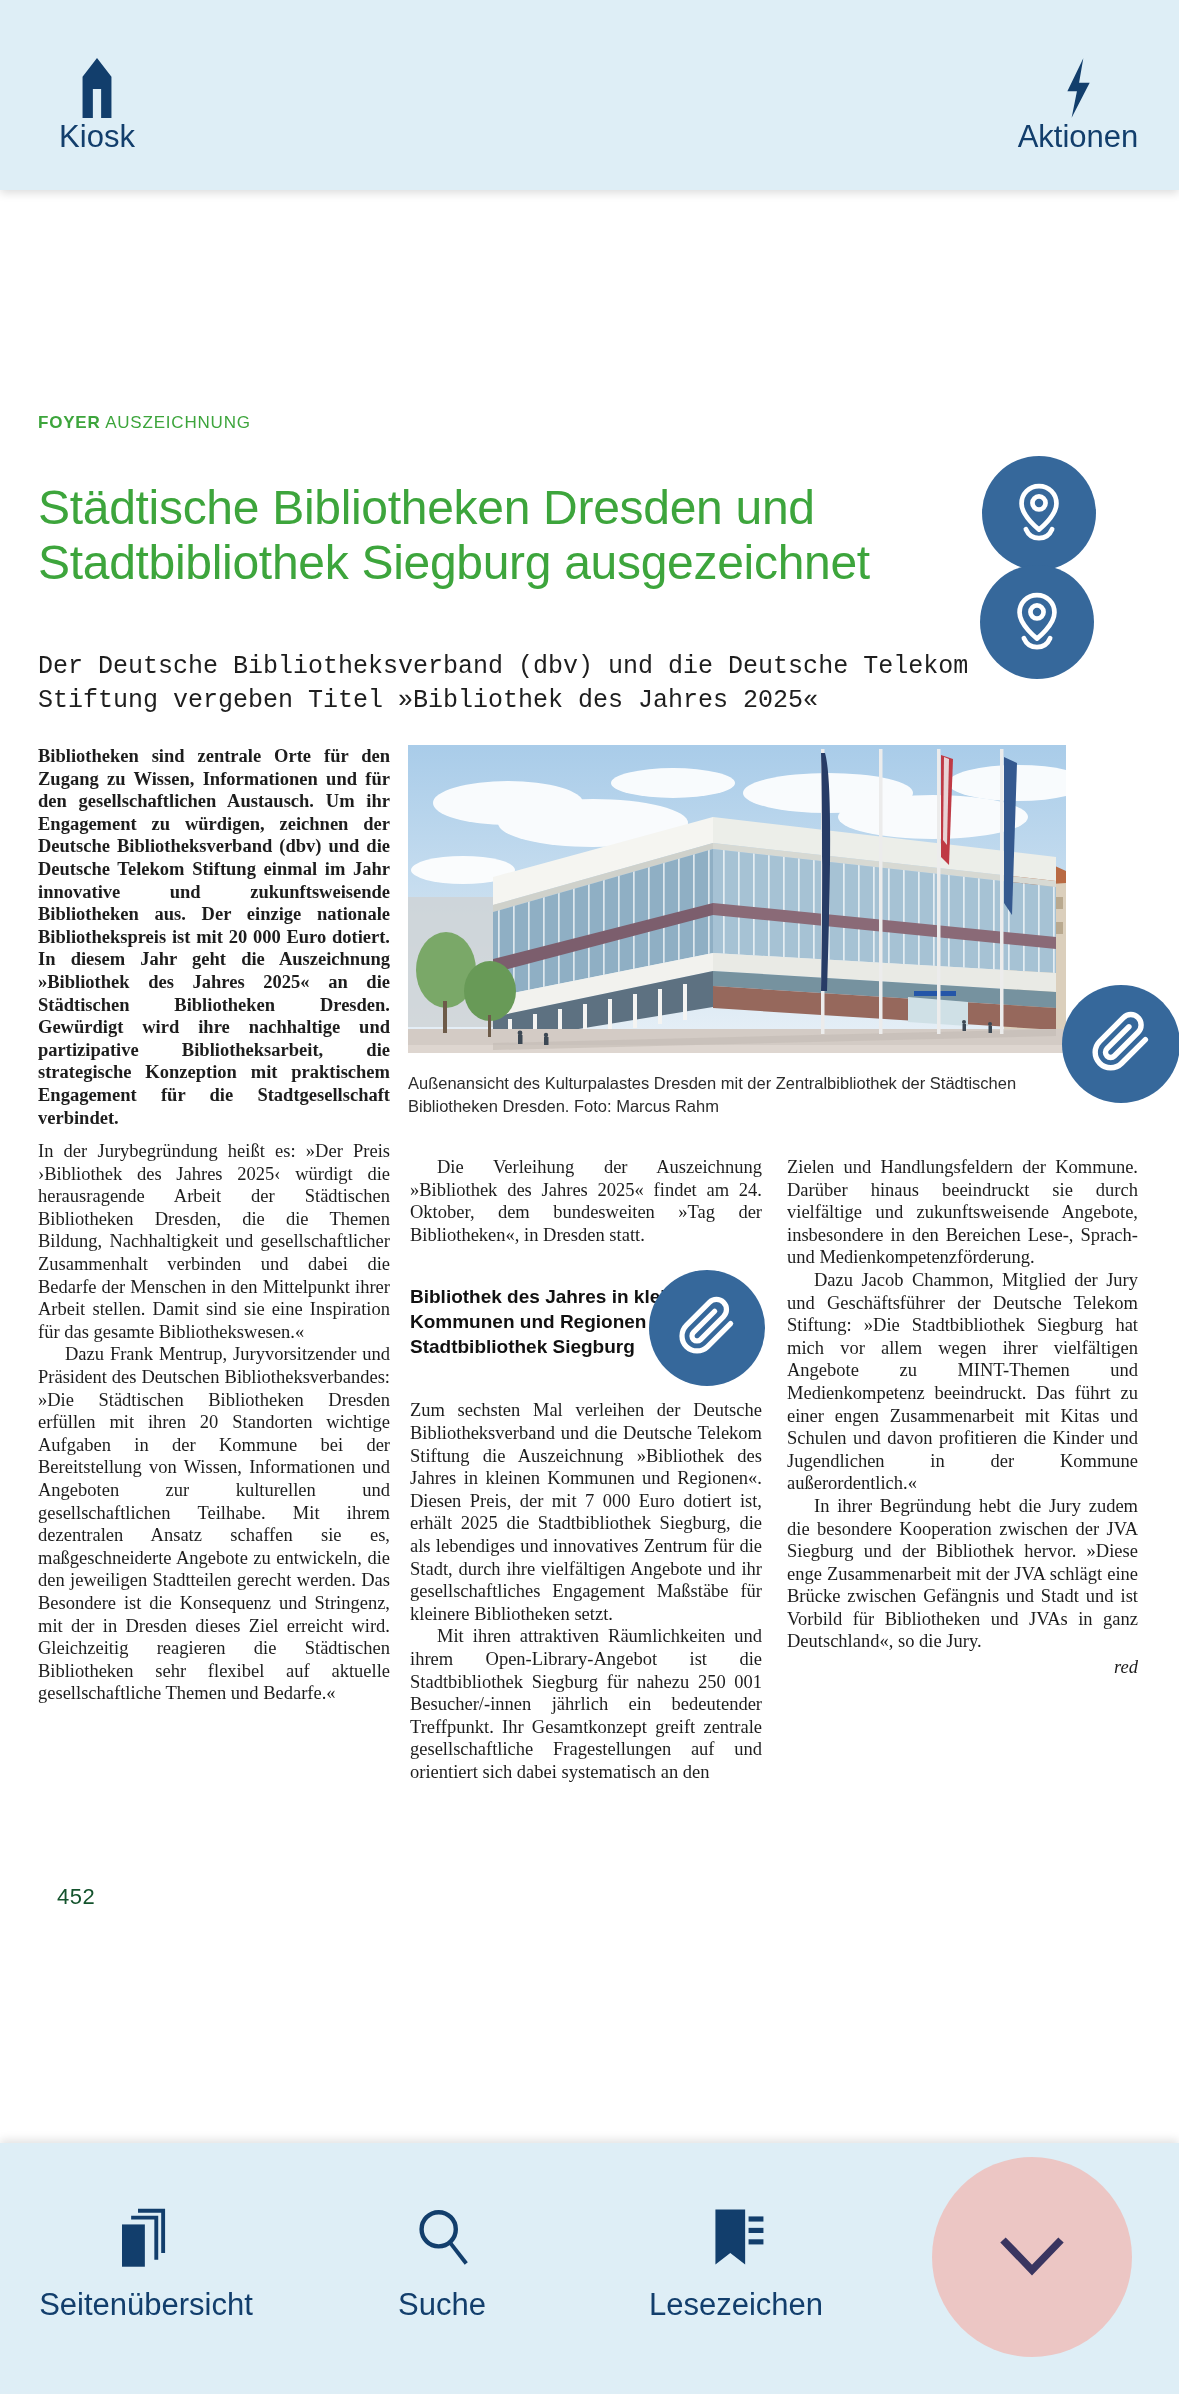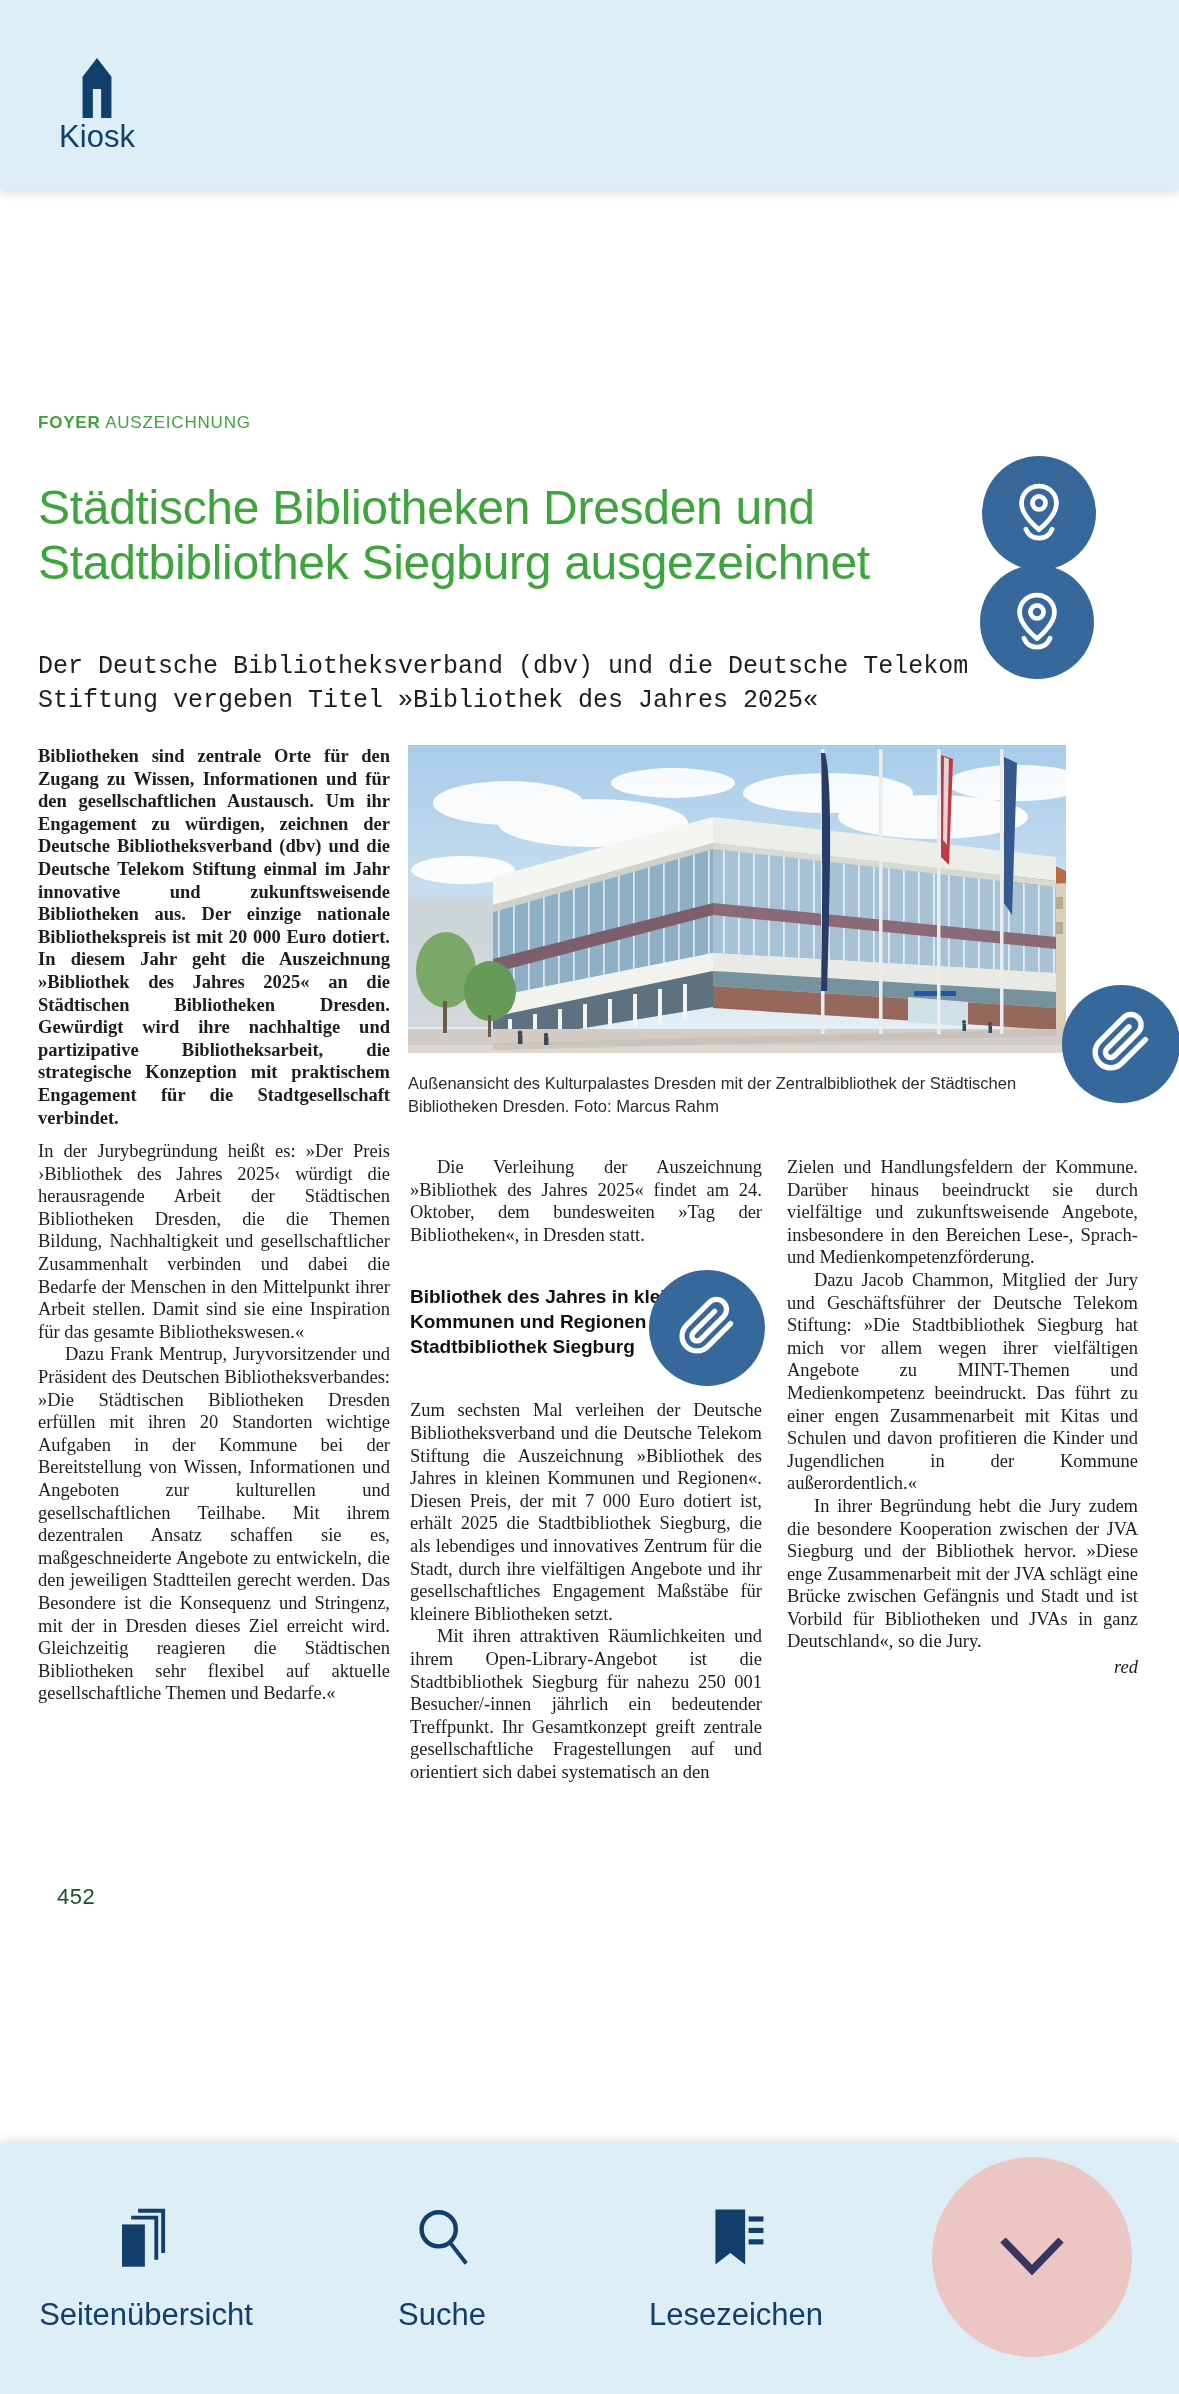--- a/index.html
+++ b/index.html
@@ -39,41 +39,49 @@
   .byline{text-align:right;font-style:italic;margin-top:3px !important;}
 
   .clip-circle{position:absolute;border-radius:50%;background:#36689b;display:flex;align-items:center;justify-content:center;z-index:7;cursor:pointer;}
   .clip-right{left:1062px;top:795px;width:118px;height:118px;}
   .clip-mid{left:649px;top:1080px;width:116px;height:116px;}
 
   .page-number{position:absolute;left:57px;top:1694px;font-size:22px;color:#14532d;letter-spacing:.5px;}
 
   
   .bottombar{position:absolute;left:0;top:2143px;width:1179px;height:251px;background:#deeef6;box-shadow:0 -3px 9px rgba(0,0,0,.12);z-index:20;}
-  .nav-item{position:absolute;top:0;width:280px;height:210px;display:flex;flex-direction:column;align-items:center;padding-top:58px;box-sizing:border-box;cursor:pointer;gap:10px;}
+  .nav-item{position:absolute;top:0;width:280px;height:210px;display:flex;flex-direction:column;align-items:center;padding-top:58px;box-sizing:border-box;cursor:pointer;}
   .nav-item .nv-ico{height:72px;display:flex;align-items:center;justify-content:center;}
   .nav-label{margin-top:16px;font-size:31px;color:#123e6c;line-height:1;white-space:nowrap;}
   .ni-1{left:6px;}
   .ni-2{left:302px;}
   .ni-3{left:596px;}
   .fab{position:absolute;left:932px;top:14px;width:200px;height:200px;border-radius:50%;background:#ecc6c4;display:flex;align-items:center;justify-content:center;cursor:pointer;z-index:25;}
 </style>
 </head>
 <body>
 
 <div class="screen">
 
   <header class="topbar">
     <div class="tb-btn kiosk">
       <span class="tb-ico">
         <svg width="44" height="64" viewBox="0 0 36 62">
           <path d="M18 2 L32 20 L32 60 L4 60 L4 20 Z M14 32 L14 60 L22 60 L22 32 Z" fill="#123e6c" fill-rule="evenodd"></path>
         </svg>
       </span>
       <span class="tb-label">Kiosk</span>
+    </div>
+    <div class="tb-btn aktionen">
+      <span class="tb-ico">
+        <svg width="34" height="64" viewBox="0 0 32 60">
+          <path d="M21 2 L6 33 L15 33 L10 58 L27 25 L17 25 Z" fill="#123e6c"></path>
+        </svg>
+      </span>
+      <span class="tb-label">Aktionen</span>
     </div>
   </header>
 
   <main class="page">
 
     <div class="kicker">
       <b>FOYER</b>
       <span>AUSZEICHNUNG</span>
     </div>
 

